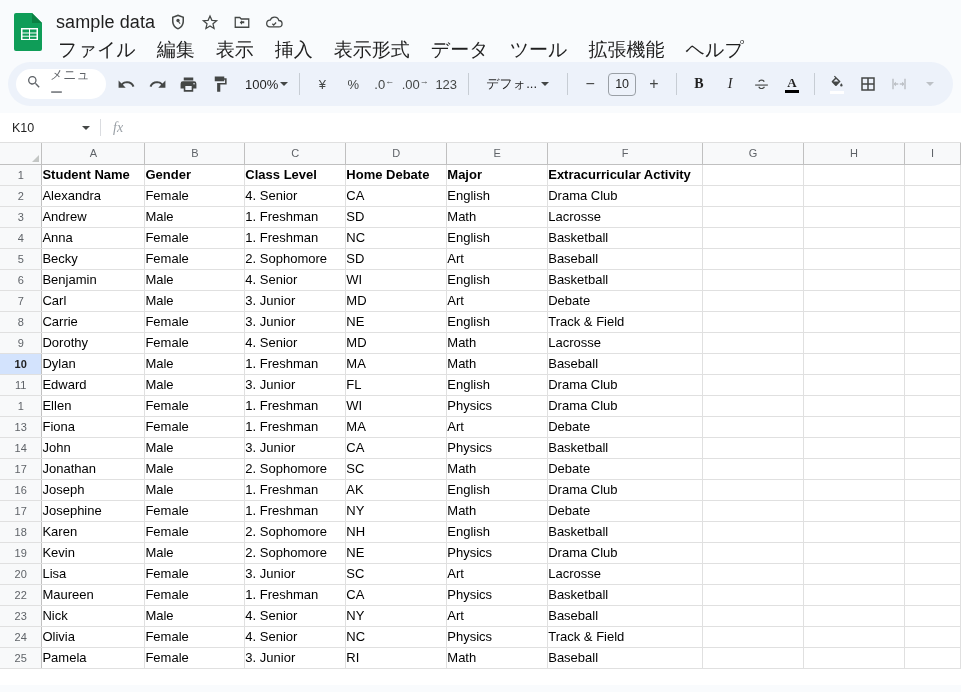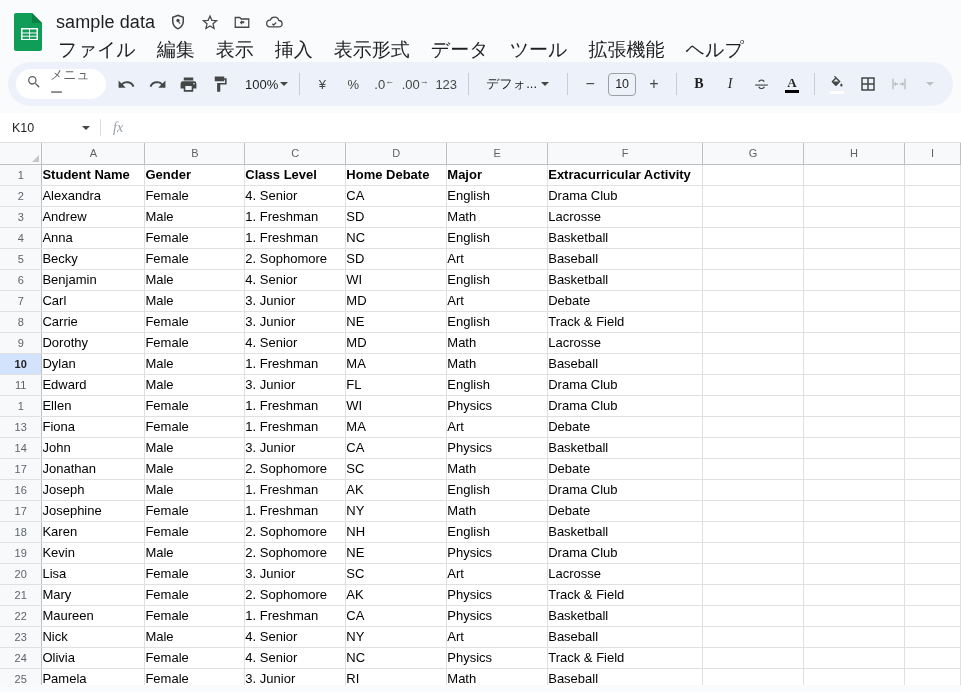--- a/index.html
+++ b/index.html
@@ -534,32 +534,20 @@
           <td class="cell" style="width: 100px;">Female</td>
           <td class="cell" style="width: 101px;">3. Junior</td>
           <td class="cell" style="width: 101px;">SC</td>
           <td class="cell" style="width: 101px;">Art</td>
           <td class="cell" style="width: 155px;">Lacrosse</td>
           <td class="cell" style="width: 101px;"></td>
           <td class="cell" style="width: 101px;"></td>
           <td class="cell" style="width: 56px;"></td>
         </tr>
         <tr>
-          <td class="rowhead">21</td>
-          <td class="cell" style="width: 103px;">Mary</td>
-          <td class="cell" style="width: 100px;">Female</td>
-          <td class="cell" style="width: 101px;">2. Sophomore</td>
-          <td class="cell" style="width: 101px;">AK</td>
-          <td class="cell" style="width: 101px;">Physics</td>
-          <td class="cell" style="width: 155px;">Track &amp; Field</td>
-          <td class="cell" style="width: 101px;"></td>
-          <td class="cell" style="width: 101px;"></td>
-          <td class="cell" style="width: 56px;"></td>
-        </tr>
-        <tr>
           <td class="rowhead">22</td>
           <td class="cell" style="width: 103px;">Maureen</td>
           <td class="cell" style="width: 100px;">Female</td>
           <td class="cell" style="width: 101px;">1. Freshman</td>
           <td class="cell" style="width: 101px;">CA</td>
           <td class="cell" style="width: 101px;">Physics</td>
           <td class="cell" style="width: 155px;">Basketball</td>
           <td class="cell" style="width: 101px;"></td>
           <td class="cell" style="width: 101px;"></td>
           <td class="cell" style="width: 56px;"></td>

